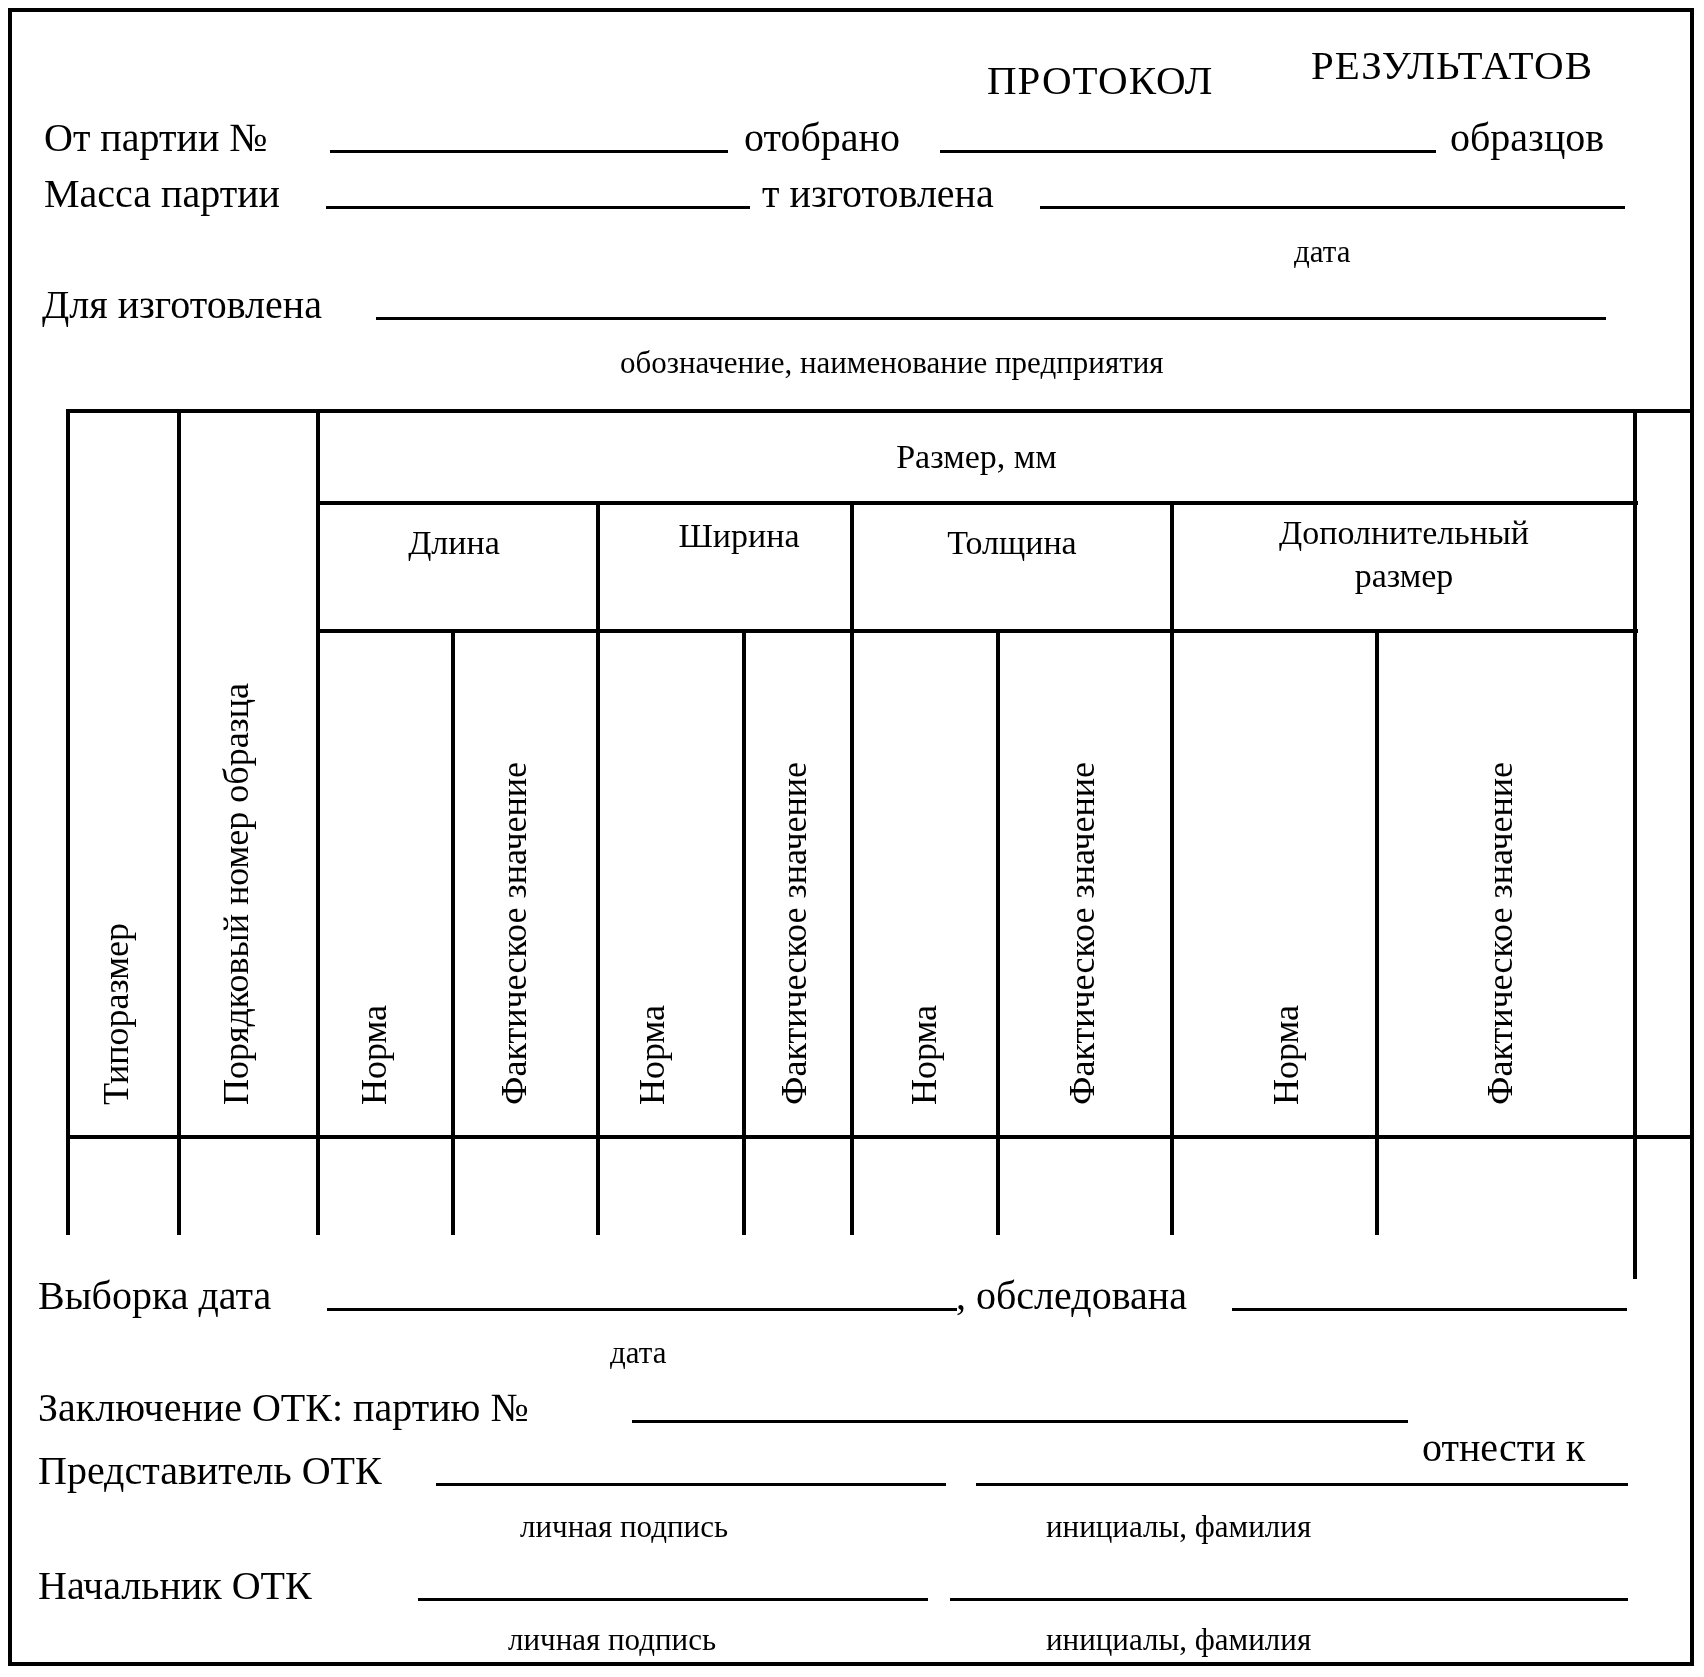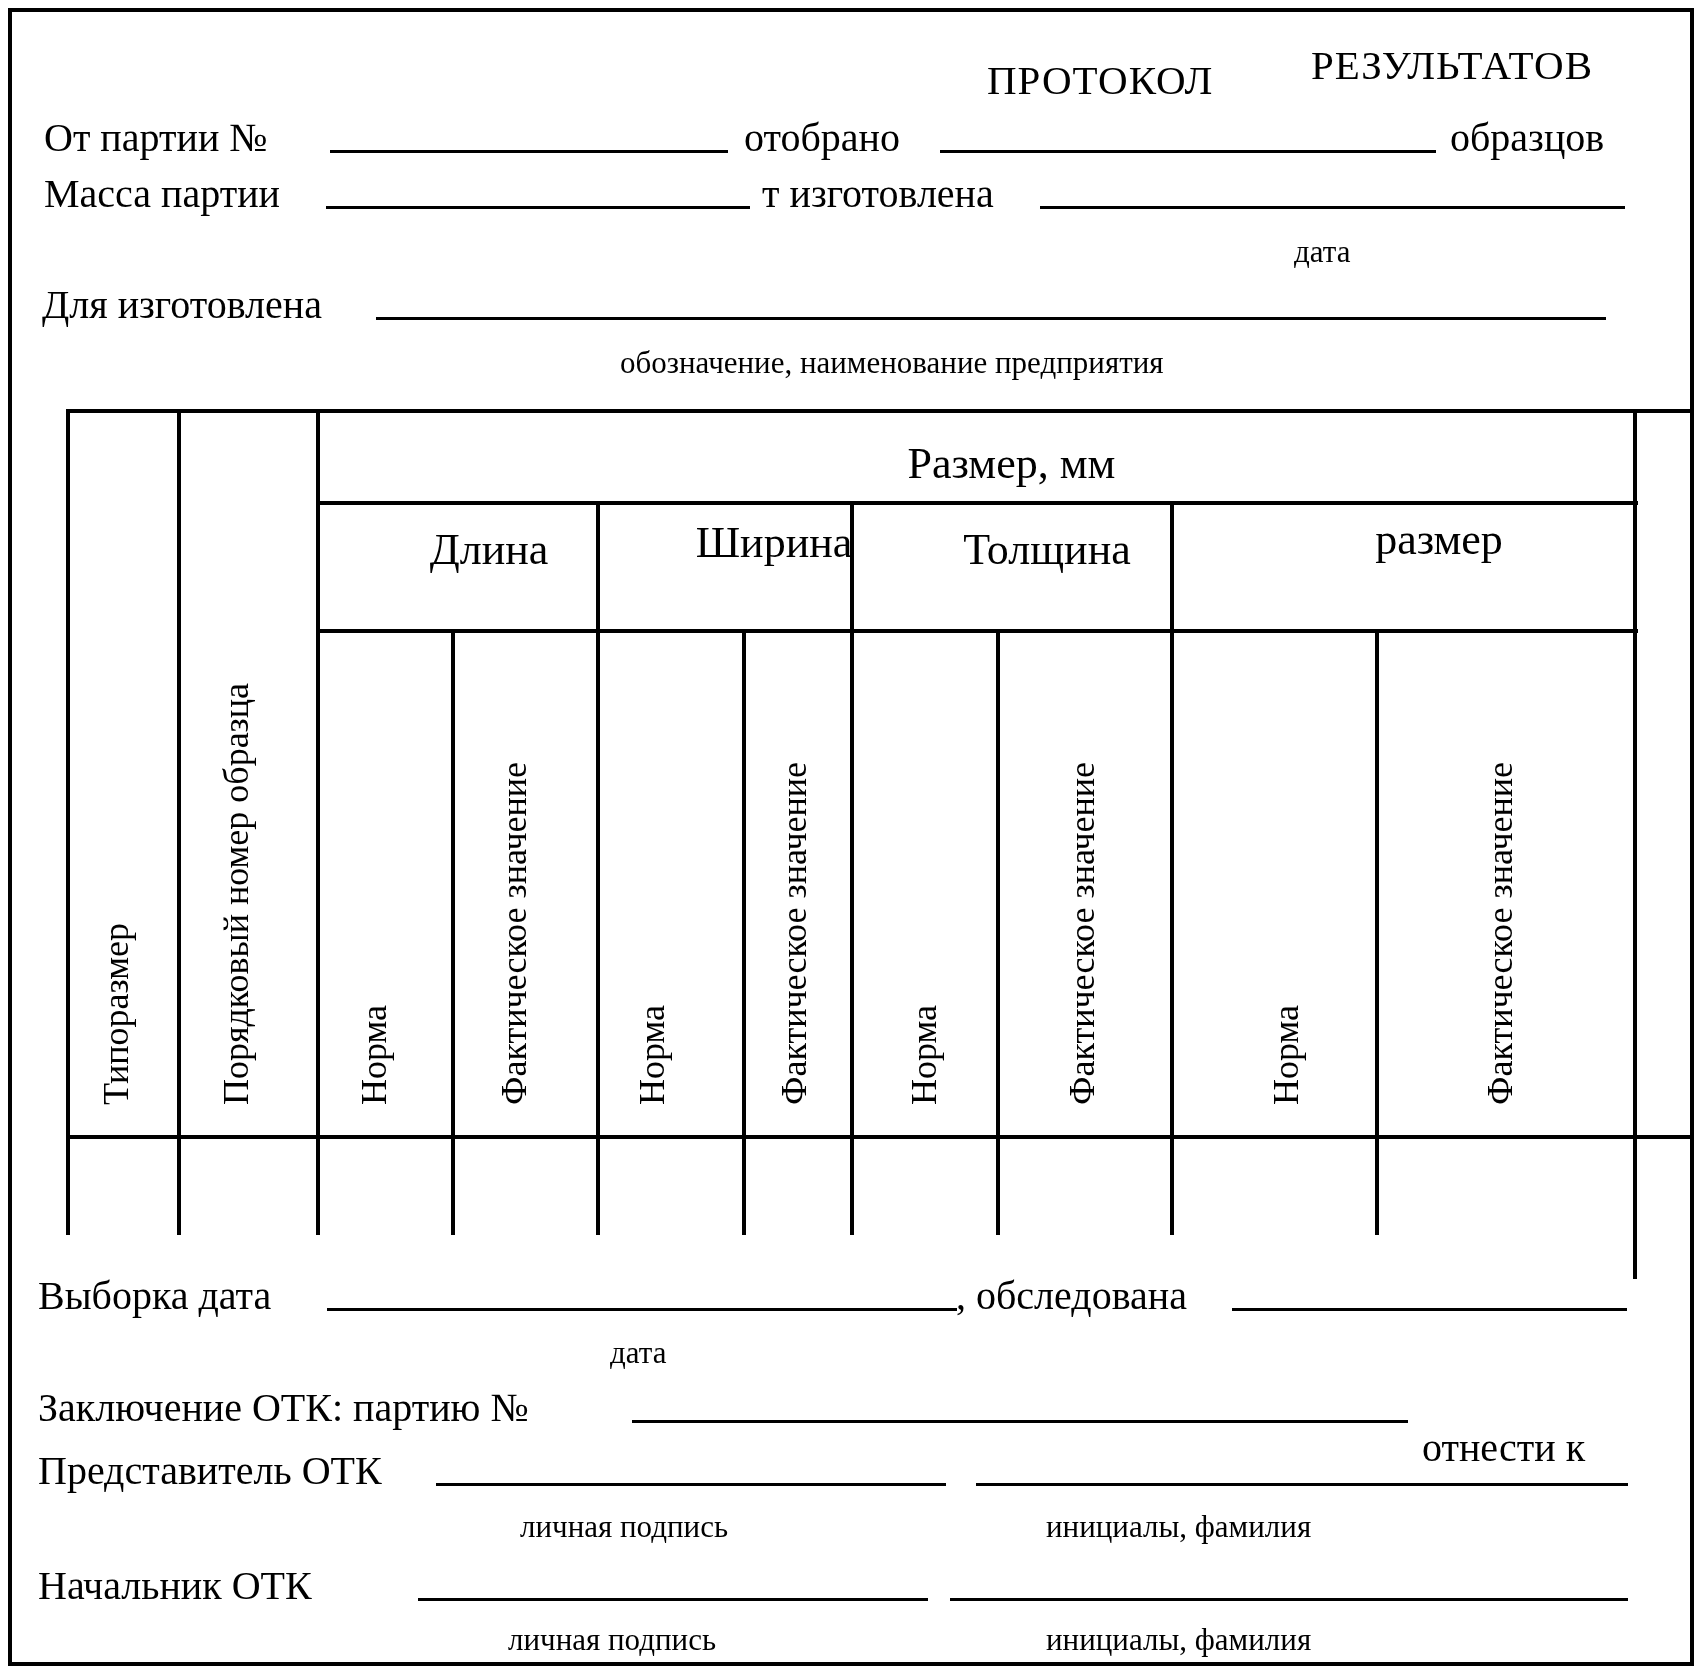--- a/index.html
+++ b/index.html
@@ -7,21 +7,21 @@
          font-family:"Liberation Serif", "DejaVu Serif", serif; color:#000; }
   .frame { position:absolute; left:8px; top:8px; width:1686px; height:1658px;
            border:4px solid #000; box-sizing:border-box; }
   .t { position:absolute; white-space:nowrap; line-height:1; }
   .big { font-size:40px; }
   .small { font-size:31px; }
   .title { font-size:41px; letter-spacing:1px; }
   .uline { position:absolute; height:0; border-bottom:3px solid #000; }
   .h { position:absolute; height:4px; background:#000; }
   .v { position:absolute; width:4px; background:#000; }
-  .hdr { position:absolute; font-size:44px; text-align:center; line-height:1.25;padding-left:35px; }
+  .hdr { position:absolute; font-size:34px; text-align:center; line-height:1.25; }
   .vert { position:absolute; font-size:36px; white-space:nowrap;
           transform-origin:left top; transform:rotate(-90deg); line-height:1; }
   .field { position:absolute; }
 </style>
 </head>
 <body>
 
 <div class="frame"></div>
 
 <div class="t title" style="left:987px; top:60px;">ПРОТОКОЛ</div>
@@ -71,20 +71,21 @@
   <div class="v" style="left:1170px; top:501px; height:734px;"></div>
   <div class="v" style="left:1375px; top:631px; height:604px;"></div>
   <div class="v" style="left:1633px; top:409px; height:870px;"></div>
 
   <div class="hdr" style="left:320px; top:436px; width:1313px;">Размер, мм</div>
 
   <div class="hdr" style="left:320px; top:522px; width:268px;">Длина</div>
   <div class="hdr" style="left:600px; top:515px; width:278px;">Ширина</div>
   <div class="hdr" style="left:854px; top:522px; width:316px;">Толщина</div>
   <div class="hdr" style="left:1174px; top:512px; width:460px;">
+    <div>Дополнительный</div>
     <div>размер</div>
   </div>
 
   <div class="vert" style="left:98px;  top:1105px;">Типоразмер</div>
   <div class="vert" style="left:218px; top:1105px;">Порядковый номер образца</div>
 
   <div class="vert" style="left:356px; top:1105px;">Норма</div>
   <div class="vert" style="left:496px; top:1105px;">Фактическое значение</div>
 
   <div class="vert" style="left:634px; top:1105px;">Норма</div>

